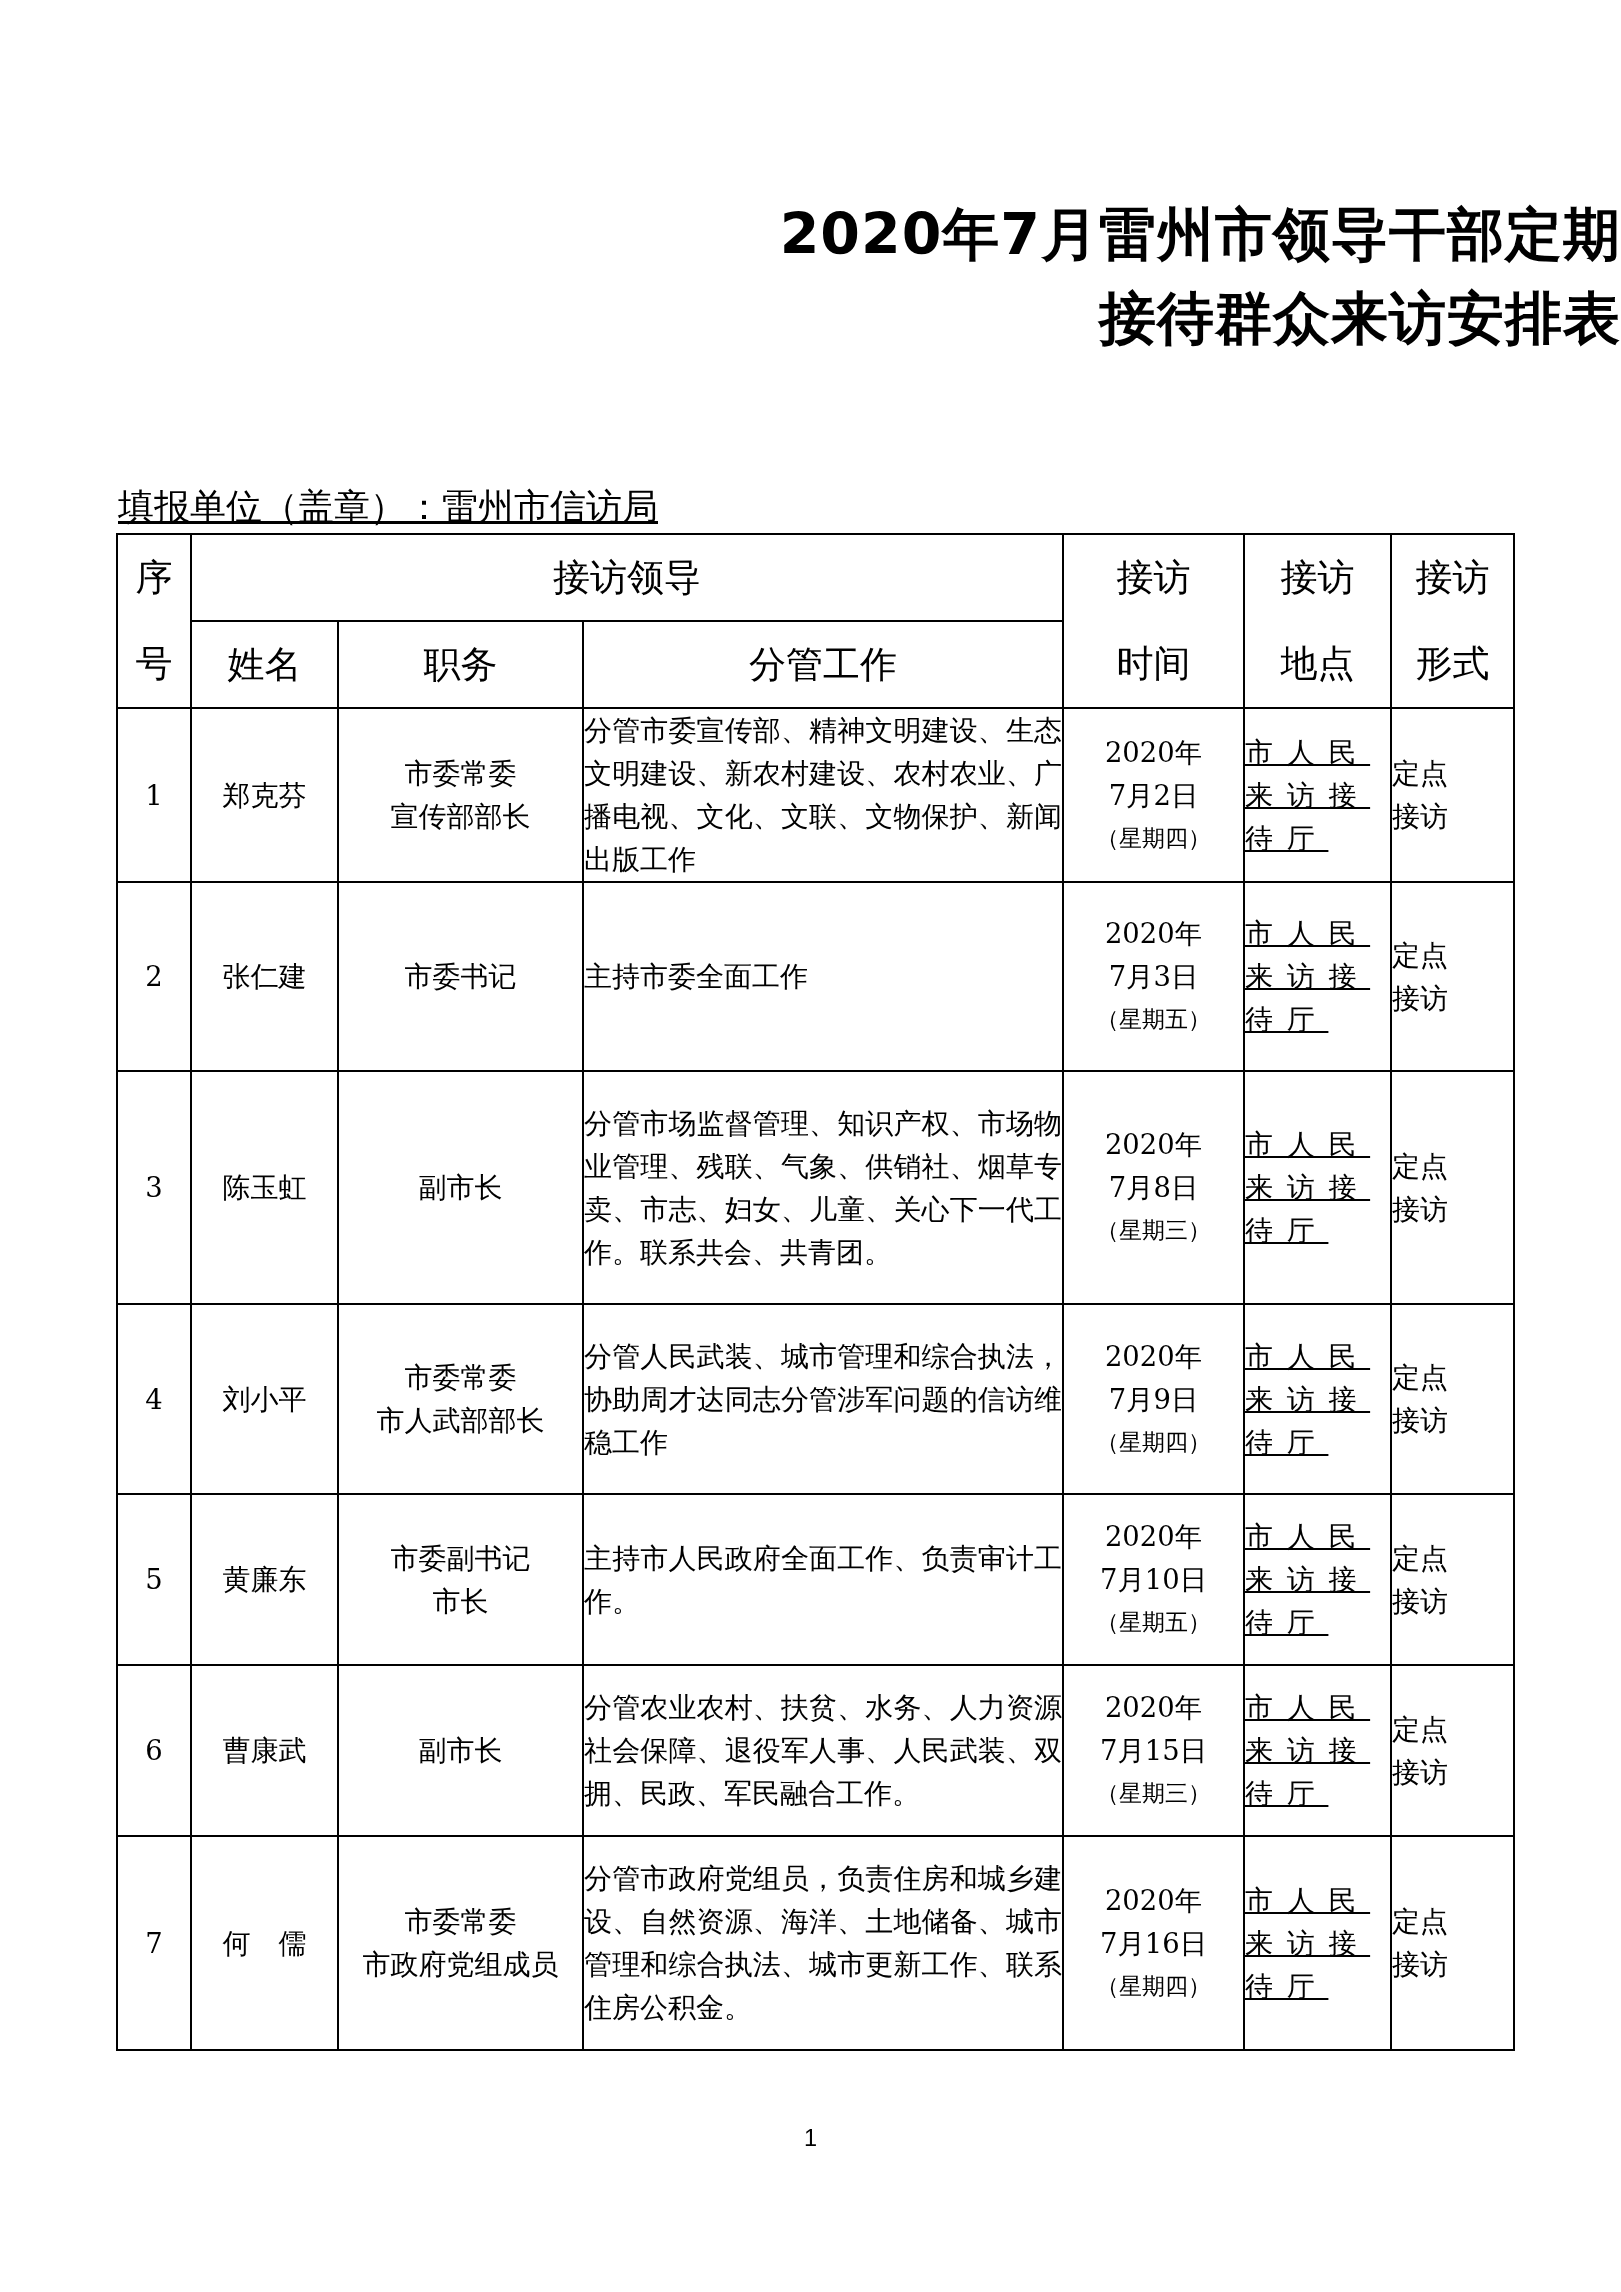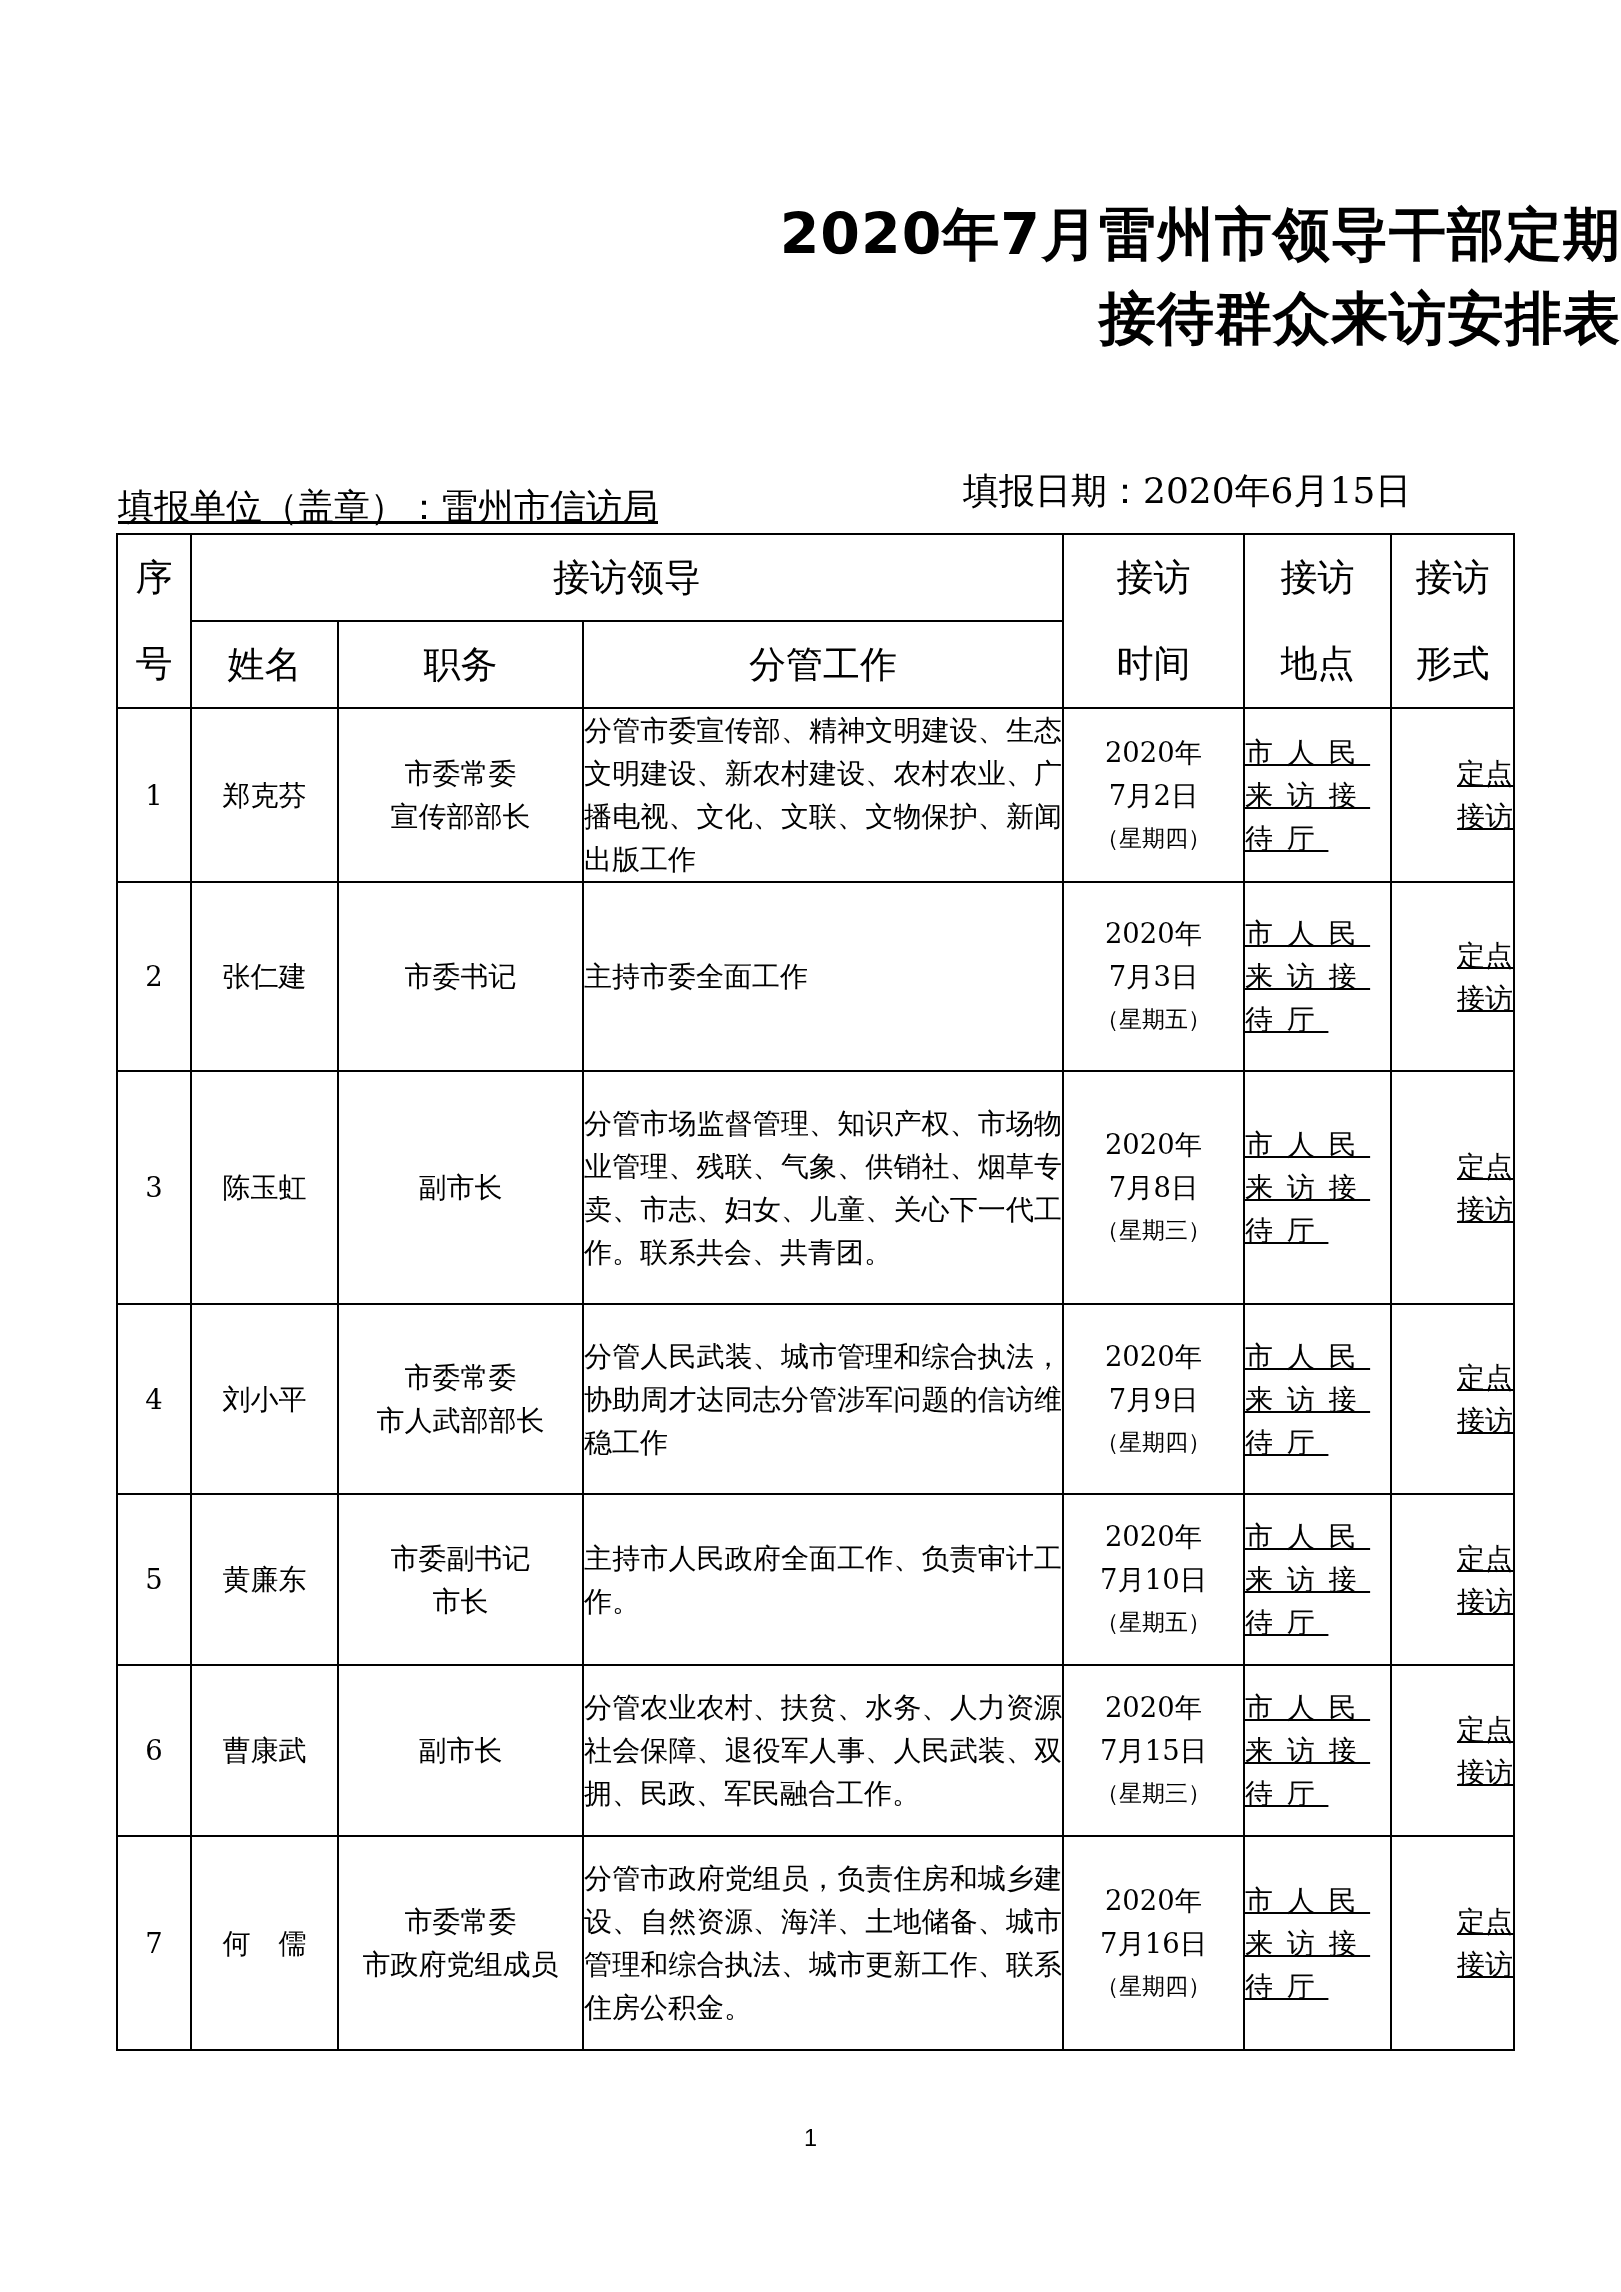--- a/index.html
+++ b/index.html
@@ -27,39 +27,38 @@
       border: 2px solid #000; padding: 0; vertical-align: middle;
     }
     th { font-weight: normal; font-size: 37px; font-family: "DejaVu Sans", "Liberation Sans", sans-serif; }
     th .stack span { display: block; line-height: 86px; }
     td { font-size: 28px; line-height: 43px; }
     td.c { text-align: center; }
     td.work { text-align: justify; padding: 0 13.7px 0 15.7px; }
     td.time { text-align: center; font-size: 27.4px; line-height: 43px; }
     td.time .wk { font-size: 23px; display: block; }
     td.place { text-align: left; padding-left: 17.6px; letter-spacing: 13.7px; text-decoration: underline; }
-    td.form { text-align: right; text-decoration: underline; }
+    td.form { text-align: left; }
     td.num { text-align: center; font-size: 27.4px; }
     .line { display: block; }
     .pagenum {
       position: absolute; top: 2125px; left: 0; width: 1621px; text-align: center;
       font-size: 23.5px; font-family: "Liberation Sans", sans-serif;
     }
   </style>
 </head>
 <body>
 
 <div class="title">
   <span class="line">2020年7月雷州市领导干部定期</span>
   <span class="line">接待群众来访安排表</span>
 </div>
 
 <div class="meta">
   <span class="unit">填报单位（盖章）：雷州市信访局</span>
-  <span class="date">填报日期：2020年6月15日</span>
 </div>
 
 <table class="sched">
   <colgroup>
     <col style="width:74px">
     <col style="width:147px">
     <col style="width:245px">
     <col style="width:480px">
     <col style="width:181px">
     <col style="width:147px">

